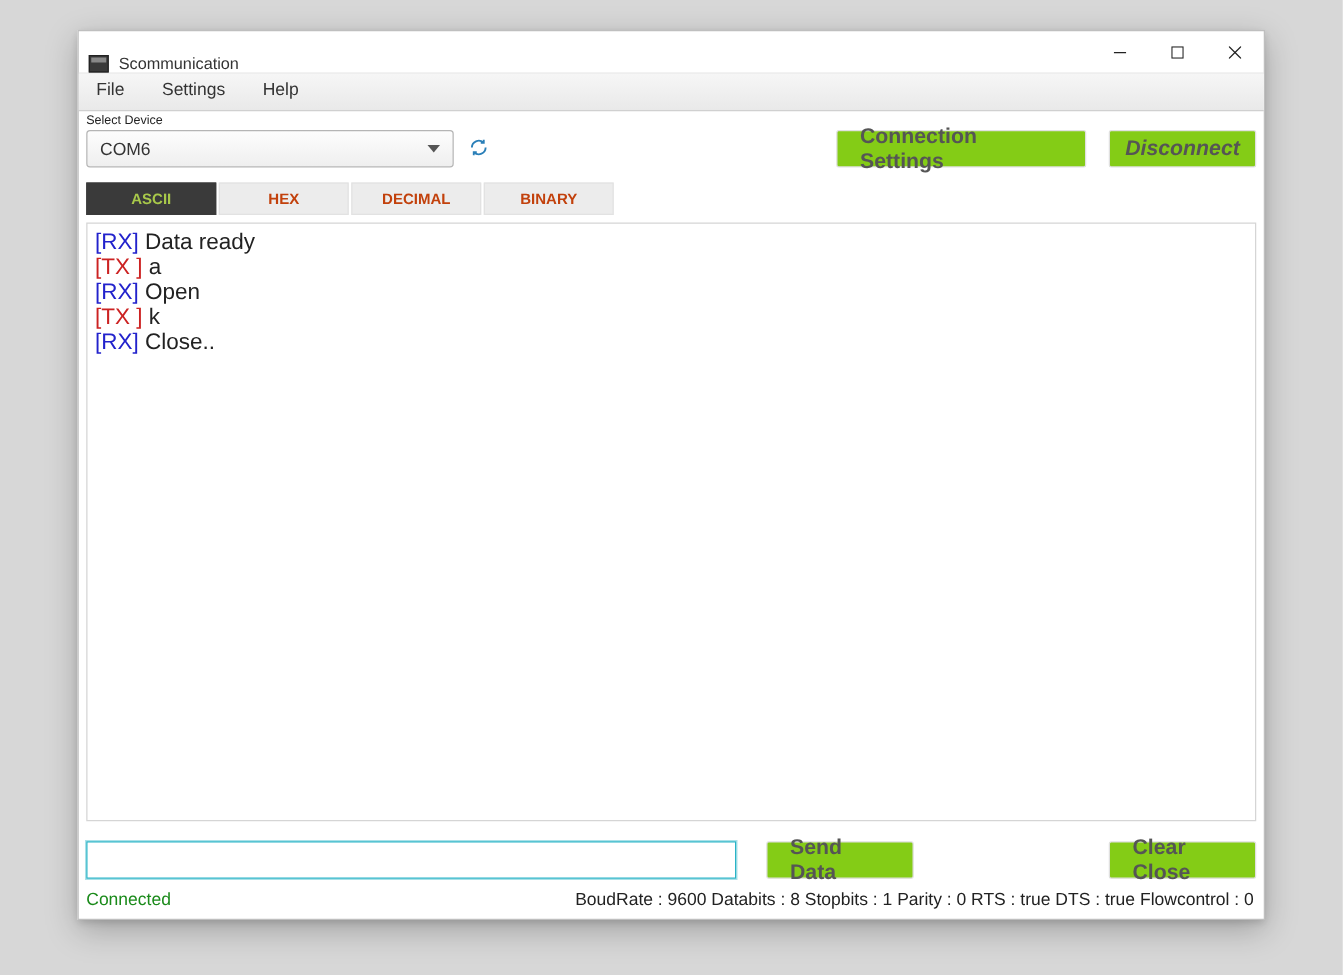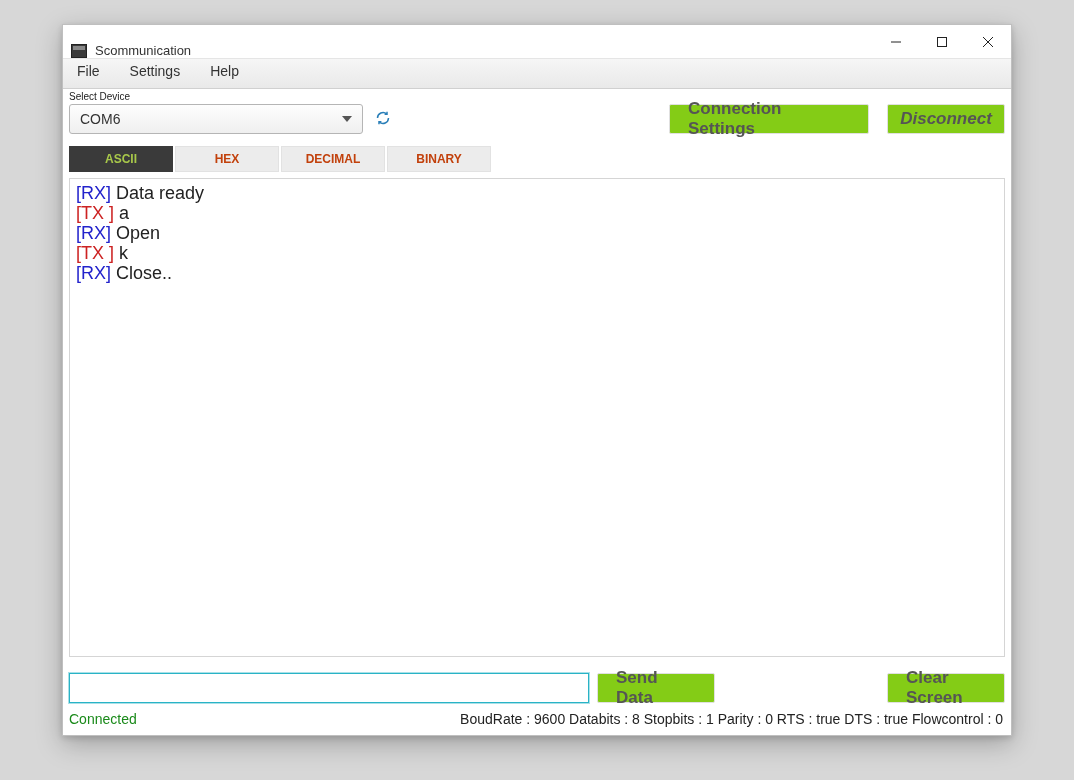--- a/index.html
+++ b/index.html
@@ -176,21 +176,21 @@
   .log-line { white-space: pre; }
   .tag-rx { color: #2222cc; }
   .tag-tx { color: #cc2222; }
   .msg { color: #222; }
 
   
   .bottom-row {
     display:flex;
     align-items: center;
     padding: 16px 6px 4px 6px;
-    gap: 8px;
+    gap: 24px;
   }
   .send-input {
     width: 520px;
     height: 30px;
     border: 1px solid #29b3c6;
     box-shadow: 0 0 0 1px rgba(41,179,198,0.4);
     outline: none;
     padding: 0 6px;
     font-size: 14px;
     background:#fff;
@@ -276,21 +276,21 @@
         <div class="log-line"><span class="tag-rx">[RX]</span><span class="msg"> Data ready</span></div>
         <div class="log-line"><span class="tag-tx">[TX ]</span><span class="msg"> a</span></div>
         <div class="log-line"><span class="tag-rx">[RX]</span><span class="msg"> Open</span></div>
         <div class="log-line"><span class="tag-tx">[TX ]</span><span class="msg"> k</span></div>
         <div class="log-line"><span class="tag-rx">[RX]</span><span class="msg"> Close..</span></div>
       </div>
 
     <div class="bottom-row">
       <input class="send-input" type="text" value="" style="">
       <div class="big-btn" style="width:118px;">Send Data</div>
-      <div class="big-btn clear-btn" style="width:118px;">Clear Screen</div>
+      <div class="big-btn clear-btn" style="width:118px;">Clear Close</div>
     </div>
 
     <div class="statusbar">
       <span class="status-connected">Connected</span>
       <span class="status-info">BoudRate : 9600 Databits : 8 Stopbits : 1 Parity : 0 RTS : true DTS : true Flowcontrol : 0</span>
     </div>
 
   </div>
 </div>
 

